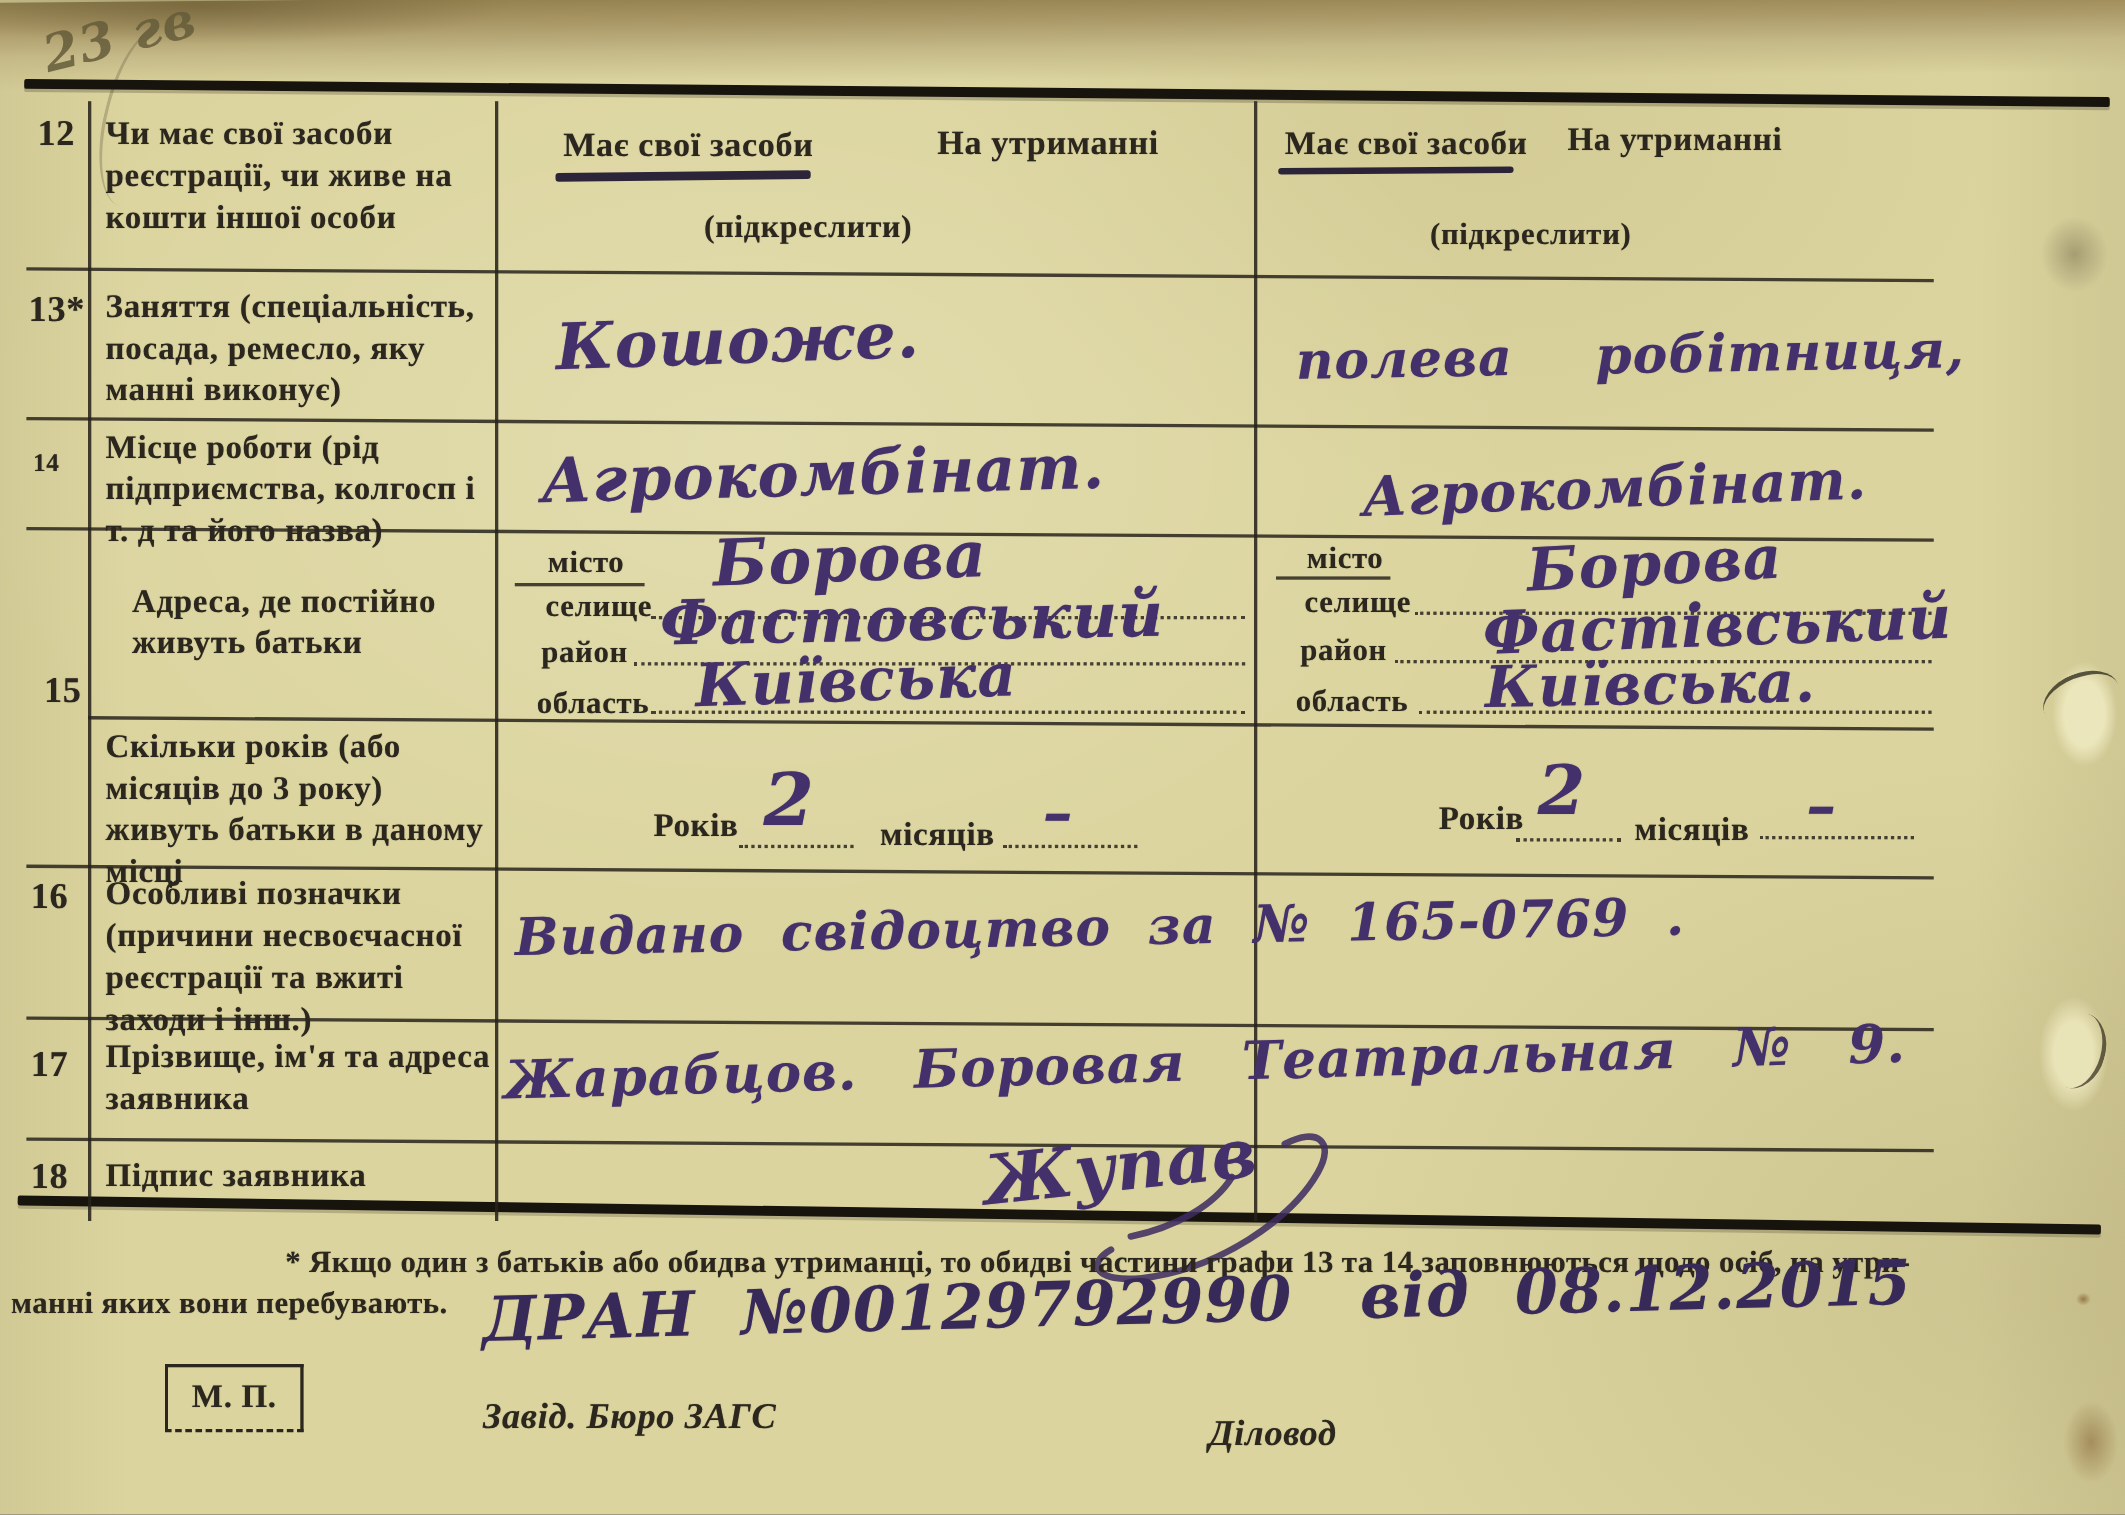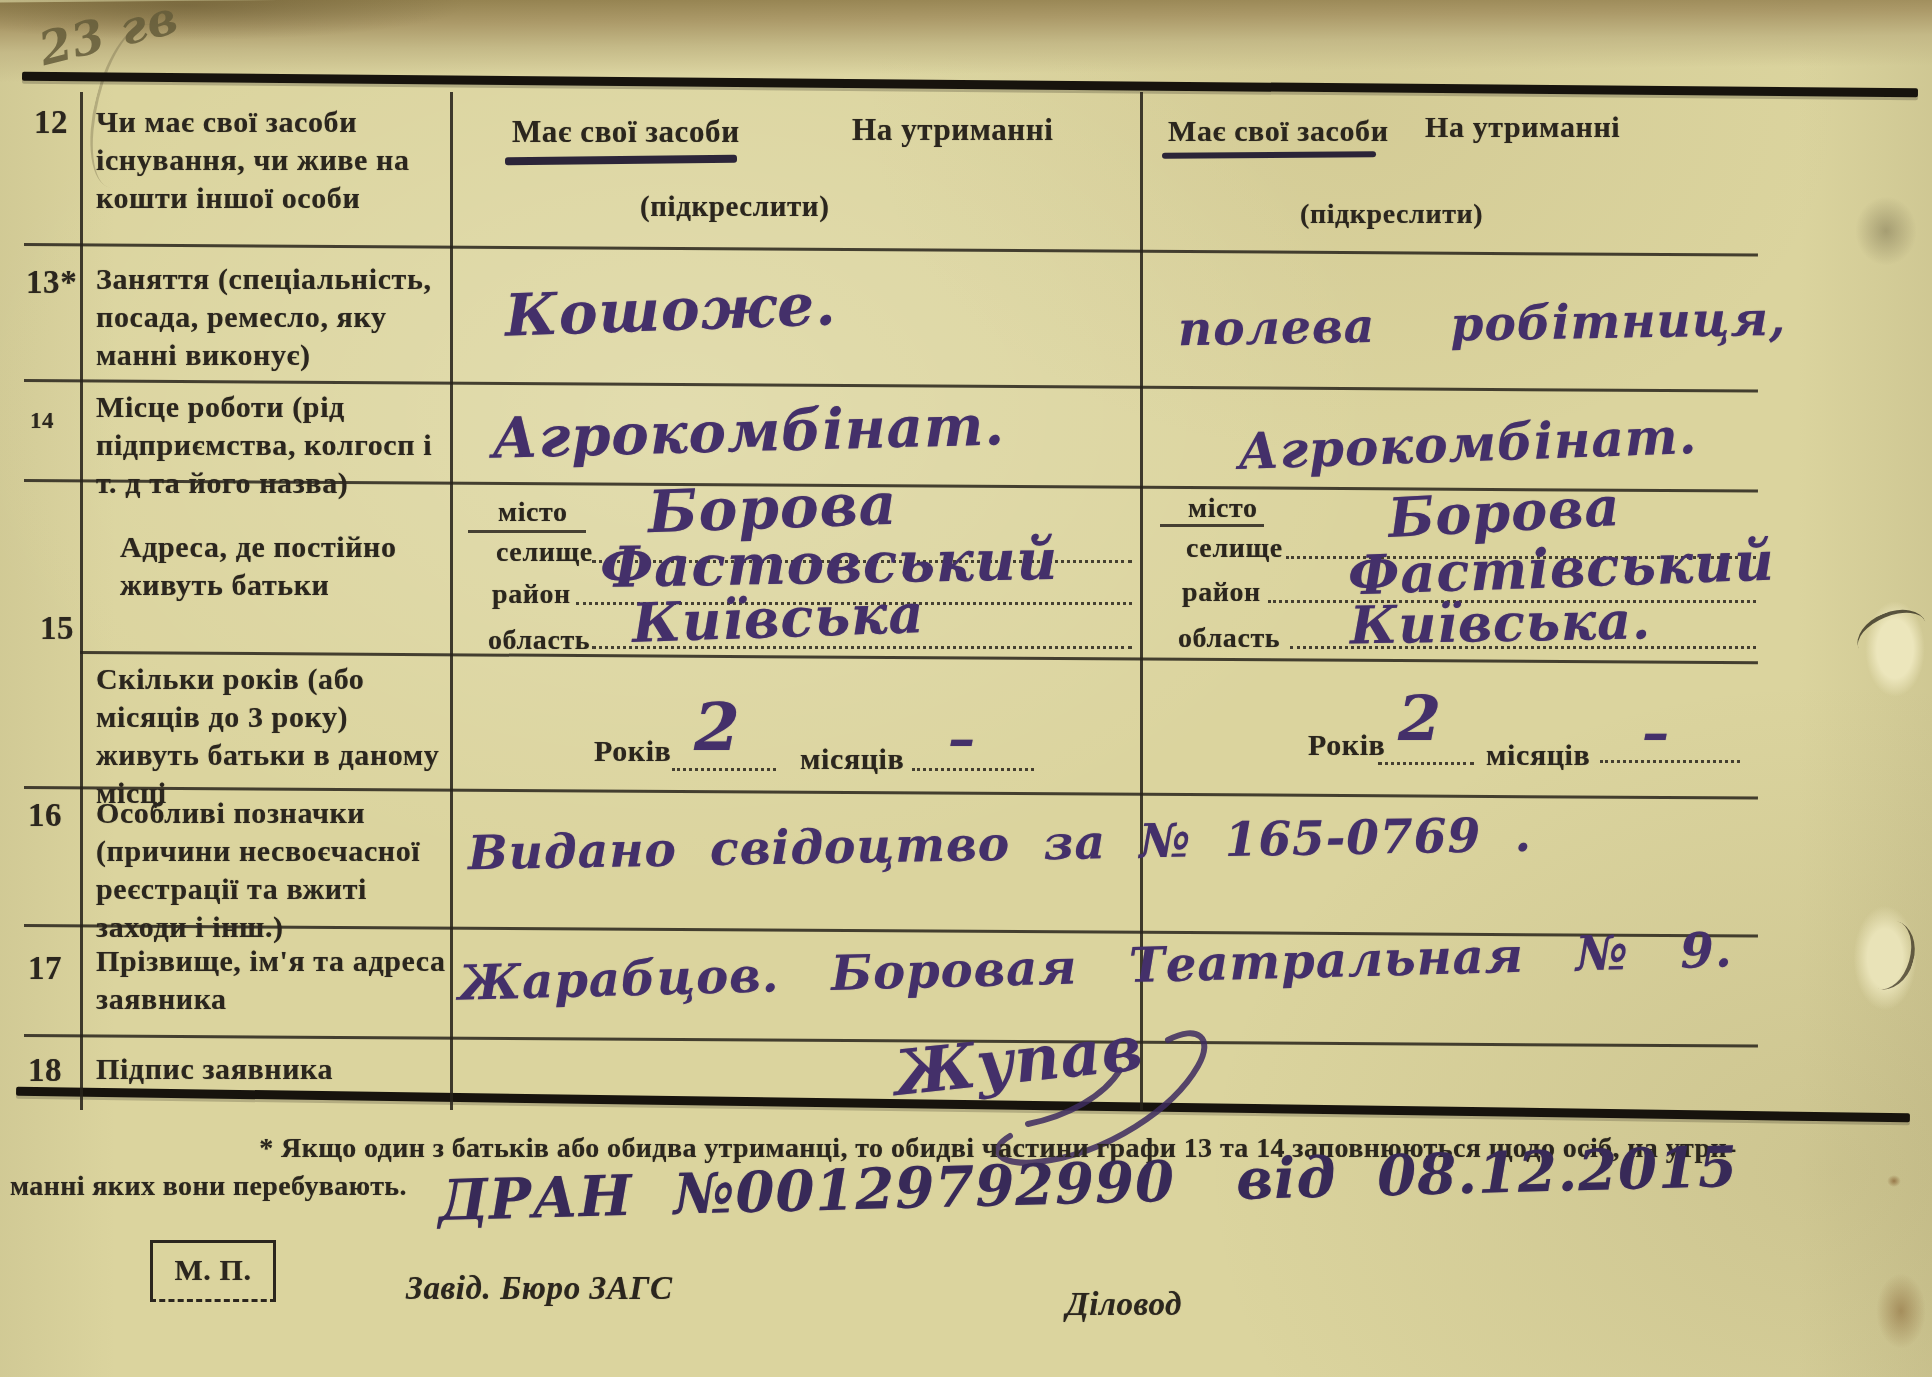--- a/index.html
+++ b/index.html
@@ -15,21 +15,21 @@
   .print{color:#2b261e;font-weight:700;letter-spacing:.6px;line-height:1.27;
     text-shadow:0 0 1px rgba(40,35,25,.45);}
   .hw{font-family:"DejaVu Serif", serif;font-style:italic;font-weight:700;
     color:#44306a;letter-spacing:1px;text-shadow:0 0 1px rgba(55,35,95,.45);white-space:nowrap;}
   .vline{position:absolute;width:3px;background:#28231b;opacity:.88;}
   .hline{position:absolute;height:3px;background:#28231b;opacity:.85;transform:rotate(.35deg);transform-origin:left center;}
   .rule{position:absolute;background:#17130d;border-radius:2px;}
   .seg{position:absolute;height:3px;background:#2b261e;opacity:.85;}
   .dot{position:absolute;height:0;border-bottom:3px dotted #2b261e;opacity:.85;}
   .uline{position:absolute;background:#1c1630;border-radius:3px;opacity:.92;}
-  .italic{font-style:italic;font-weight:700;}
+  .italic{font-style:italic;font-weight:700;margin-left:33px;}
   .top-strip{position:absolute;left:0;top:-6px;width:1932px;height:80px;transform:skewY(-.5deg);
     background:linear-gradient(to bottom,#93814f 0%,#ab9968 30%,#c4b987 62%,rgba(219,212,158,0) 100%);}
   .top-strip2{position:absolute;left:0;top:0;width:620px;height:52px;
     background:radial-gradient(60% 90% at 30% 10%, rgba(90,75,40,.45), transparent 75%);}
   .blob{position:absolute;border-radius:50%;}
 </style>
 </head>
 <body>
 
 <div class="page">
@@ -48,21 +48,21 @@
   <div class="vline" style="left:1140px;top:92px;height:1018px;"></div>
   <div class="hline" style="left:24px;top:243px;width:1734px;"></div>
   <div class="hline" style="left:24px;top:379px;width:1734px;"></div>
   <div class="hline" style="left:24px;top:479px;width:1734px;"></div>
   <div class="hline" style="left:80px;top:651px;width:1678px;"></div>
   <div class="hline" style="left:24px;top:786px;width:1734px;"></div>
   <div class="hline" style="left:24px;top:924px;width:1734px;"></div>
   <div class="hline" style="left:24px;top:1034px;width:1734px;"></div>
 
   <div class="abs print" style="left:34px;top:102px;font-size:33px;">12</div>
-  <div class="abs print" style="left:96px;top:103px;width:348px;font-size:30px;">Чи має свої засоби існування, чи живе на кошти іншої особи</div>
+  <div class="abs print" style="left:96px;top:103px;width:348px;font-size:30px;">Чи має свої засоби реєстрації, чи живе на кошти іншої особи</div>
 
   <div class="abs print" style="left:512px;top:112px;font-size:31px;">Має свої засоби</div>
   <div class="uline" style="left:505px;top:156px;width:232px;height:8px;transform:rotate(-.6deg);"></div>
   <div class="abs print" style="left:852px;top:110px;font-size:31px;">На утриманні</div>
   <div class="abs print" style="left:640px;top:188px;font-size:29px;">(підкреслити)</div>
 
   <div class="abs print" style="left:1168px;top:112px;font-size:30px;">Має свої засоби</div>
   <div class="uline" style="left:1162px;top:152px;width:214px;height:6px;transform:rotate(-.4deg);"></div>
   <div class="abs print" style="left:1425px;top:108px;font-size:30px;">На утриманні</div>
   <div class="abs print" style="left:1300px;top:196px;font-size:28px;">(підкреслити)</div>

